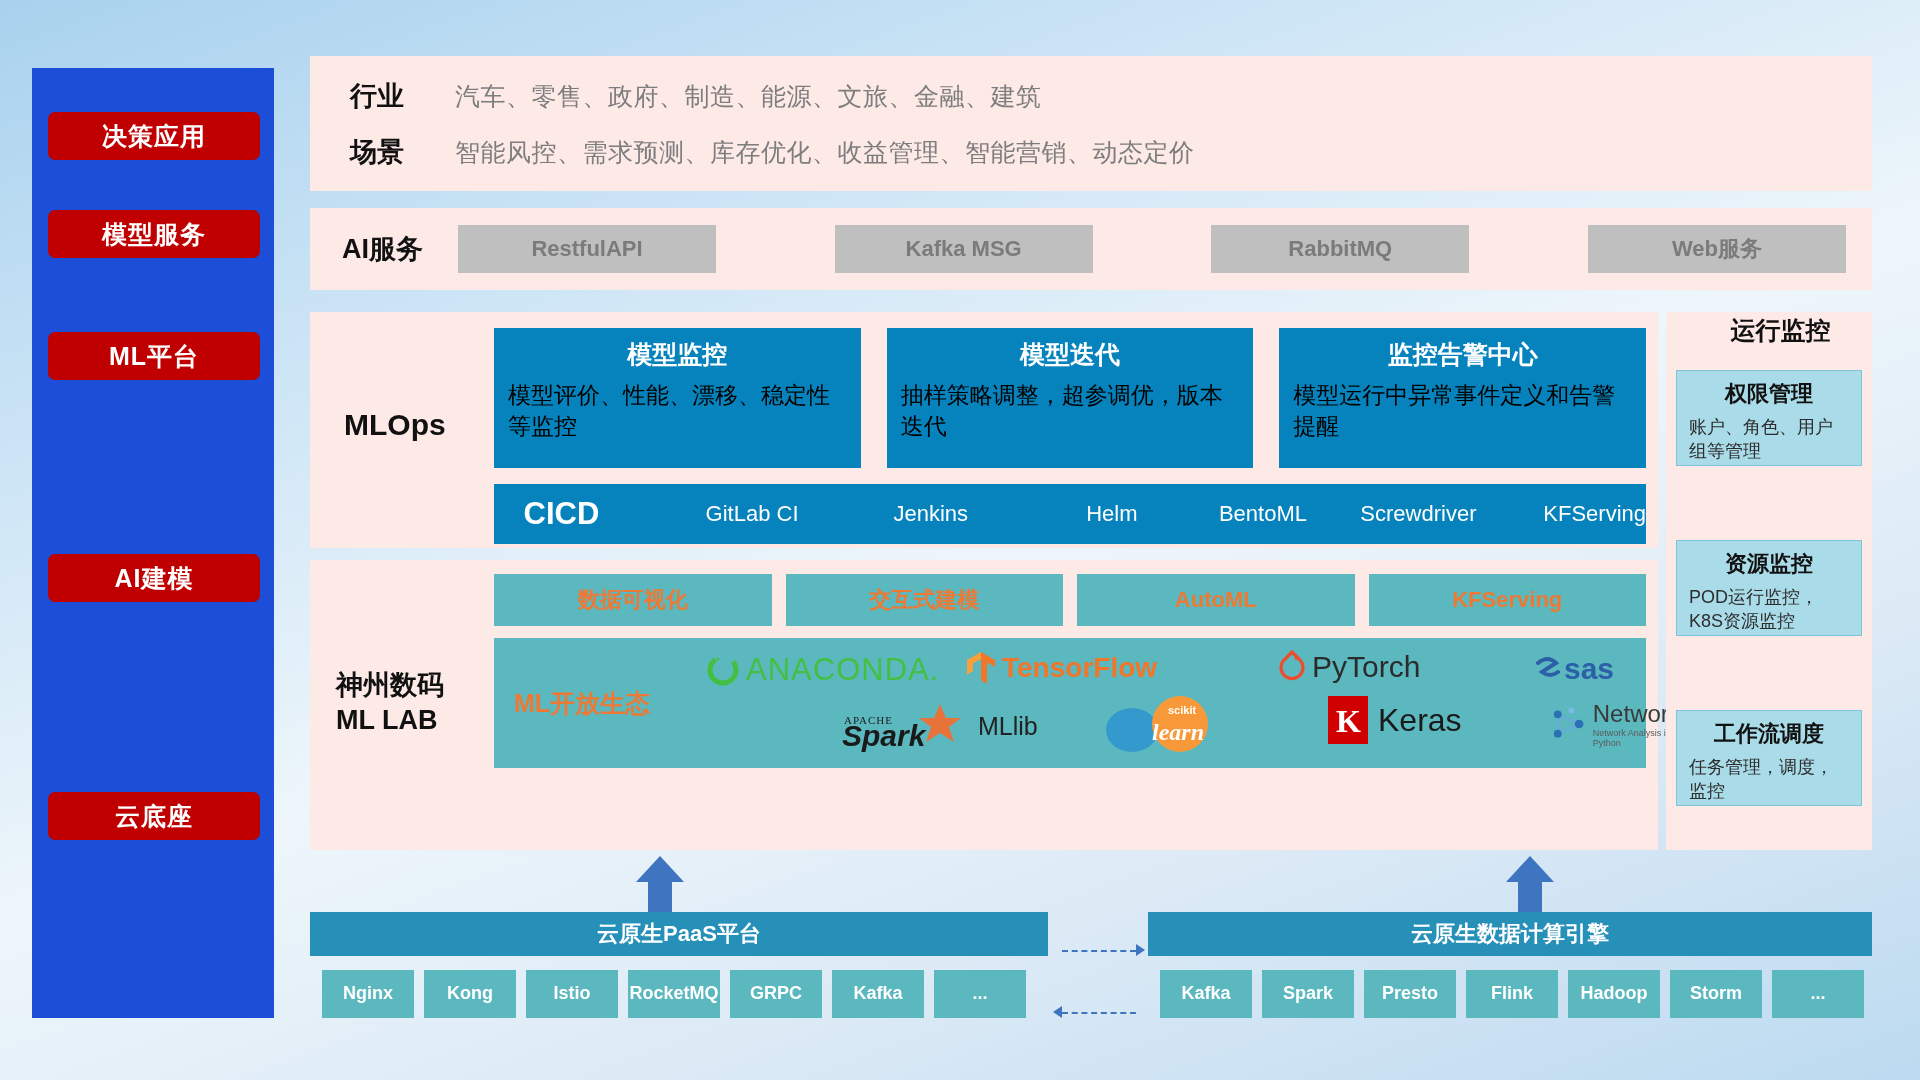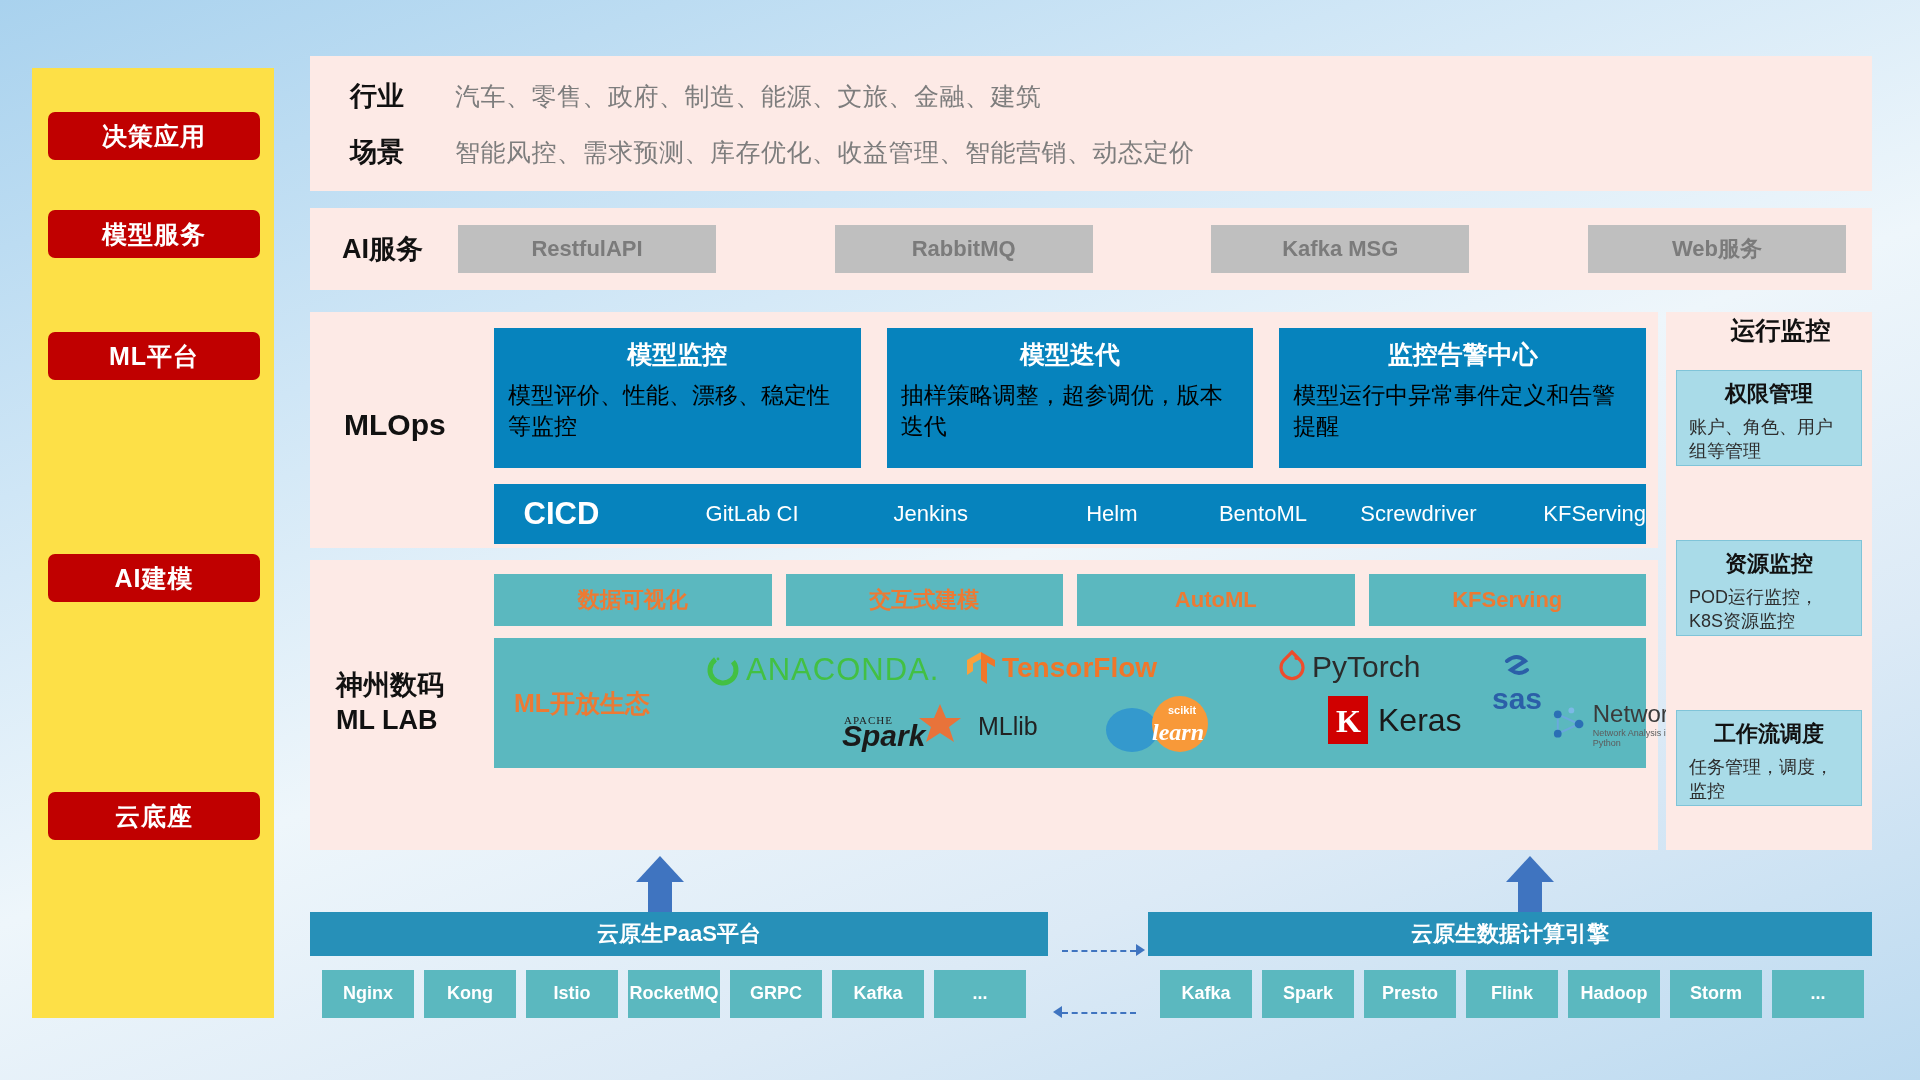--- a/index.html
+++ b/index.html
@@ -9,21 +9,21 @@
     background: linear-gradient(160deg, #a9d2ee 0%, #cfe6f6 28%, #eef6fb 52%, #dceaf6 74%, #bcdaf0 100%);
     overflow: hidden;
     position: relative;
   }
   .stage { position: absolute; left: 0; top: 0; width: 1920px; height: 1080px; }
 
   
   .rail {
     position: absolute; left: 32px; top: 68px;
     width: 242px; height: 950px;
-    background: #fde047;
+    background: #1d4ed8;
   }
   .rail-pill {
     position: absolute; left: 16px; width: 212px; height: 48px;
     background: #c00000; border-radius: 7px;
     color: #ffffff; font-size: 25px; font-weight: bold;
     display: flex; align-items: center; justify-content: center;
     letter-spacing: 1px;
   }
 
   
@@ -176,22 +176,22 @@
     <div class="row-line" style="left:0;top:78px;width:100%;">
       <div class="rl-key">场景</div>
       <div class="rl-val">智能风控、需求预测、库存优化、收益管理、智能营销、动态定价</div>
     </div>
   </div>
 
   <div class="band" id="band-svc">
     <div class="svc-key">AI服务</div>
     <div class="svc-chips">
       <div class="svc-chip">RestfulAPI</div>
+      <div class="svc-chip">Kafka MSG</div>
       <div class="svc-chip">RabbitMQ</div>
-      <div class="svc-chip">Kafka MSG</div>
       <div class="svc-chip">Web服务</div>
     </div>
   </div>
 
   <div class="band" id="band-mlops">
     <div class="mlops-key">MLOps</div>
     <div class="mlops-cards">
       <div class="mlops-card">
         <div class="mc-title">模型监控</div>
         <div class="mc-desc">模型评价、性能、漂移、稳定性等监控</div>
@@ -253,21 +253,21 @@
         </div>
 
         <div class="logo" style="left:608px;top:12px;">
           <svg class="svg-logo" width="28" height="34" viewBox="0 0 28 34">
             <path d="M14 2 L22 10 a11 11 0 1 1 -16 0 Z" fill="none" stroke="#ee4c2c" stroke-width="3.2"></path>
             <circle cx="18.5" cy="8" r="2.1" fill="#ee4c2c"></circle>
           </svg>
           <span style="font-size:30px;color:#2b2b2b;margin-left:6px;">PyTorch</span>
         </div>
 
-        <div class="logo" style="left:820px;top:14px;flex-direction:column;">
+        <div class="logo" style="left:862px;top:14px;">
           <svg class="svg-logo" width="30" height="30" viewBox="0 0 30 30">
             <path d="M6 9 q10 -8 18 0 q-8 5 -14 9 q8 6 16 0" fill="none" stroke="#2b5fa8" stroke-width="4" stroke-linecap="round"></path>
           </svg>
           <span style="font-size:30px;color:#2b5fa8;font-weight:bold;margin-left:2px;">sas</span>
         </div>
 
         <div class="logo" style="left:172px;top:62px;">
           <svg class="svg-logo" width="132" height="52" viewBox="0 0 132 52">
             <text x="2" y="24" font-family="Liberation Serif, serif" font-size="11" fill="#222" letter-spacing="1">APACHE</text>
             <text x="0" y="46" font-family="Liberation Sans, sans-serif" font-size="30" font-weight="bold" font-style="italic" fill="#1a1a1a">Spark</text>

